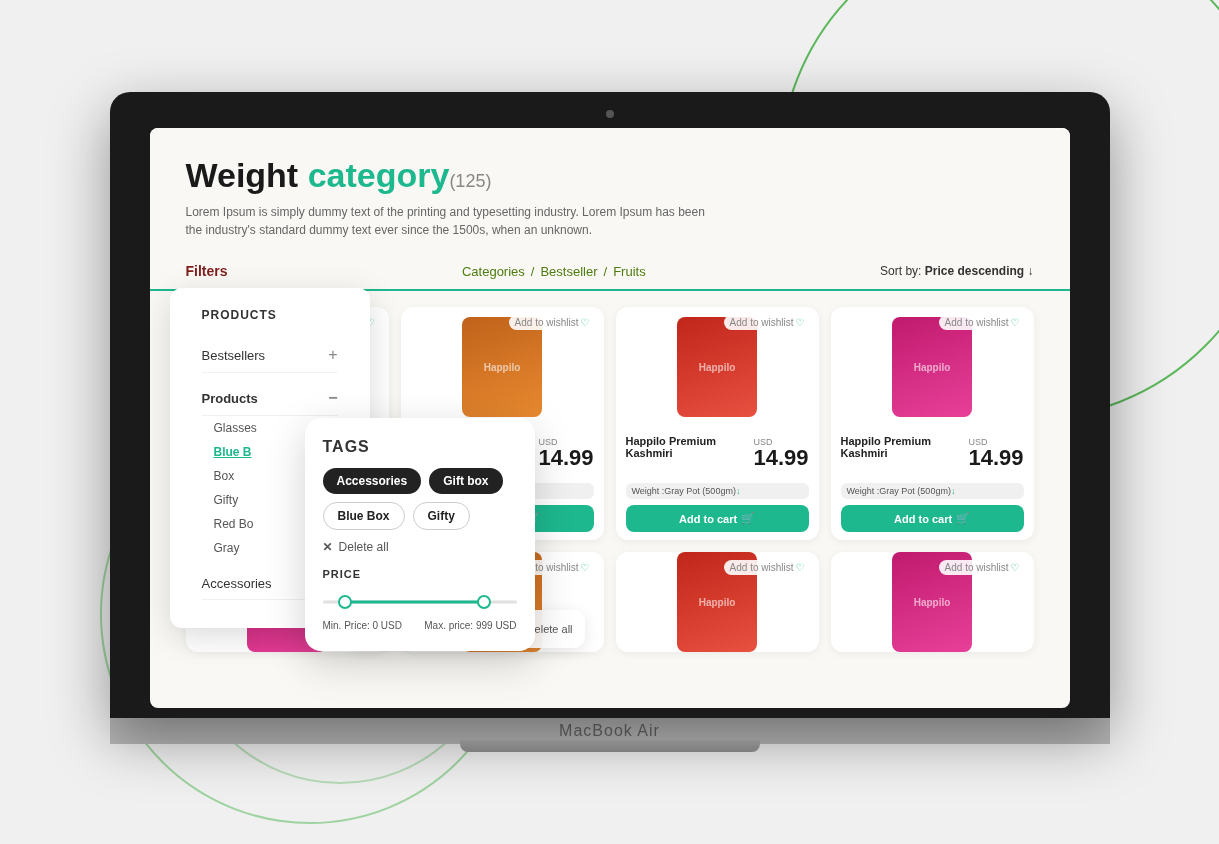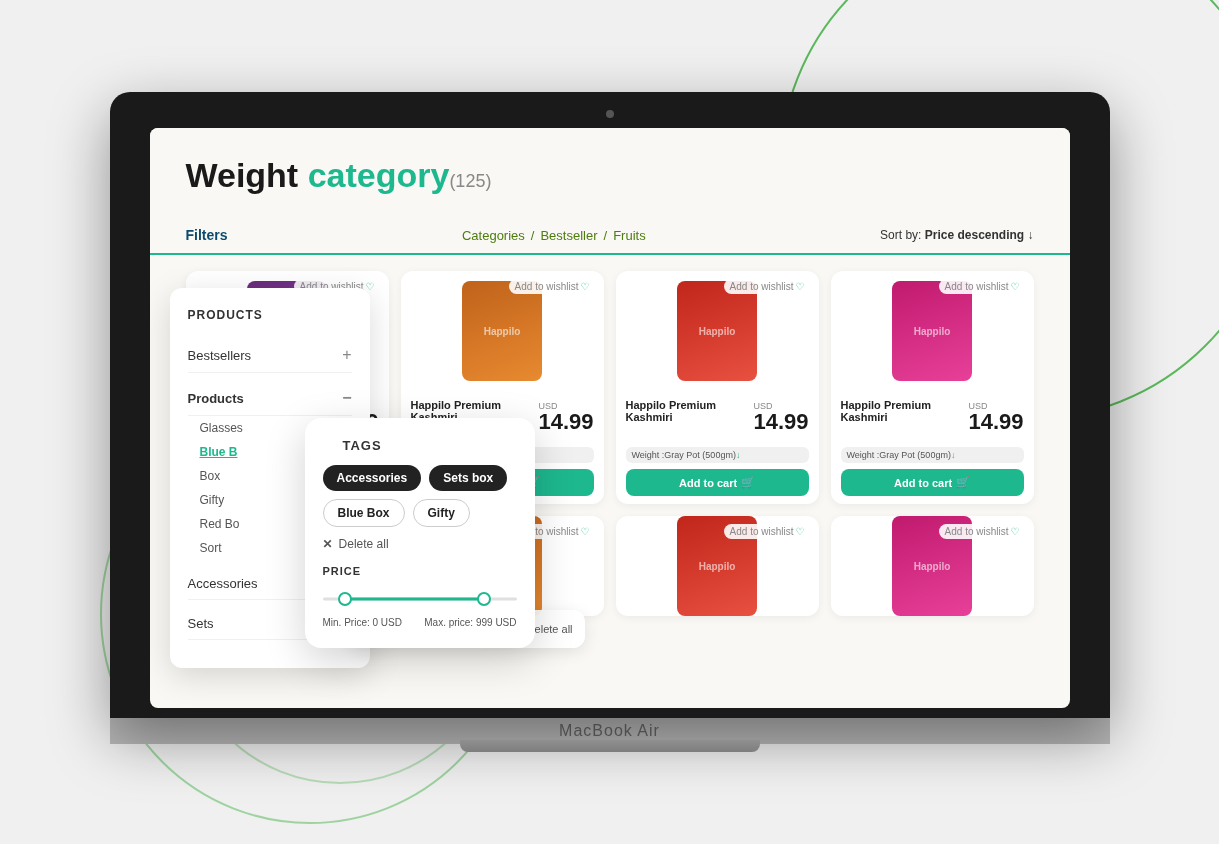--- a/index.html
+++ b/index.html
@@ -123,21 +123,21 @@
       display: flex;
       align-items: center;
       justify-content: space-between;
       padding: 10px 36px;
       border-bottom: 2px solid #1db88e;
       background: #f9f8f4;
     }
     .filter-btn {
       font-size: 14px;
       font-weight: 600;
-      color: #0c4a6e;
+      color: #7f1d1d;
       cursor: pointer;
     }
     .breadcrumb {
       display: flex;
       align-items: center;
       gap: 6px;
       font-size: 13px;
       color: #333;
     }
     .breadcrumb span { color: #4d7c0f; }
@@ -246,21 +246,21 @@
 
     
     .sidebar-panel {
       position: absolute;
       left: 20px;
       top: 160px;
       background: #fff;
       border-radius: 12px;
       box-shadow: 0 8px 32px rgba(0,0,0,0.15);
       width: 200px;
-      padding: 20px 18px;
+      padding: 20px 32px;
       z-index: 10;
     }
     .sidebar-title {
       font-size: 12px;
       font-weight: 700;
       color: #333;
       letter-spacing: 1px;
       margin-bottom: 16px;
     }
     .sidebar-section { margin-bottom: 8px; }
@@ -293,26 +293,25 @@
       left: 155px;
       top: 290px;
       background: #fff;
       border-radius: 16px;
       box-shadow: 0 12px 40px rgba(0,0,0,0.18);
       width: 230px;
       padding: 20px 18px;
       z-index: 20;
     }
     .tags-section-title {
-      font-size: 13px;
+      font-size: 16px;
       font-weight: 700;
       color: #333;
       letter-spacing: 1px;
       margin-bottom: 12px;
-      margin-left: 20px;
     }
     .tags-row {
       display: flex;
       flex-wrap: wrap;
       gap: 8px;
       margin-bottom: 10px;
     }
     .tag-chip {
       border-radius: 50px;
       padding: 6px 14px;
@@ -437,20 +436,21 @@
 <div class="laptop-wrap">
   <div class="laptop-screen-frame">
     <div class="laptop-camera"></div>
     <div class="laptop-screen">
 
       <div class="screen-content">
         <div class="screen-header">
           <div class="listing-title">
             <span>Weight </span><span class="category-green">category</span><span class="count">(125)</span>
           </div>
+          <div class="listing-desc">Lorem Ipsum is simply dummy text of the printing and typesetting industry. Lorem Ipsum has been the industry's standard dummy text ever since the 1500s, when an unknown.</div>
         </div>
 
         <div class="screen-filters-bar">
           <div class="filter-btn">Filters</div>
           <div class="breadcrumb">
             <span>Categories</span>
             <span>/</span>
             <span>Bestseller</span>
             <span>/</span>
             <span>Fruits</span>
@@ -648,42 +648,37 @@
           <div class="sidebar-item active">
             <span>Products</span>
             <span class="sidebar-icon">−</span>
           </div>
           <div class="sidebar-submenu">
             <div class="sidebar-sub-item">Glasses</div>
             <div class="sidebar-sub-item underlined">Blue B</div>
             <div class="sidebar-sub-item">Box</div>
             <div class="sidebar-sub-item">Gifty</div>
             <div class="sidebar-sub-item">Red Bo</div>
-            <div class="sidebar-sub-item">Sort</div>
+            <div class="sidebar-sub-item">Gray</div>
           </div>
         </div>
 
         <div class="sidebar-section">
           <div class="sidebar-item">
             <span>Accessories</span>
           </div>
         </div>
 
-        <div class="sidebar-section">
-          <div class="sidebar-item">
-            <span>Sets</span>
-          </div>
-        </div>
       </div>
 
       <div class="tags-panel">
         <div class="tags-section-title">TAGS</div>
         <div class="tags-row">
           <div class="tag-chip filled">Accessories</div>
-          <div class="tag-chip filled">Sets box</div>
+          <div class="tag-chip filled">Gift box</div>
           <div class="tag-chip outlined">Blue Box</div>
           <div class="tag-chip outlined">Gifty</div>
         </div>
         <div class="delete-all-btn">
           <span class="x-icon">✕</span>
           <span>Delete all</span>
         </div>
 
         <div class="price-section-title">PRICE</div>
         <div class="price-slider-wrap">

